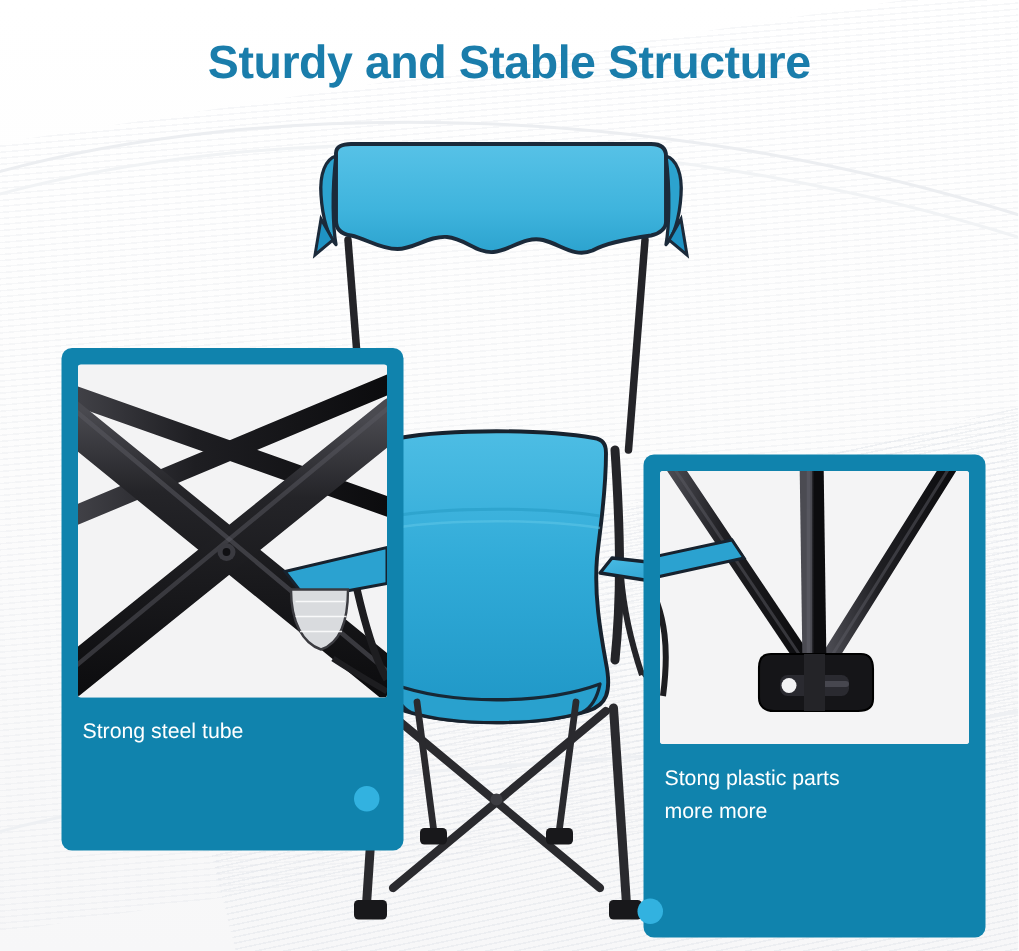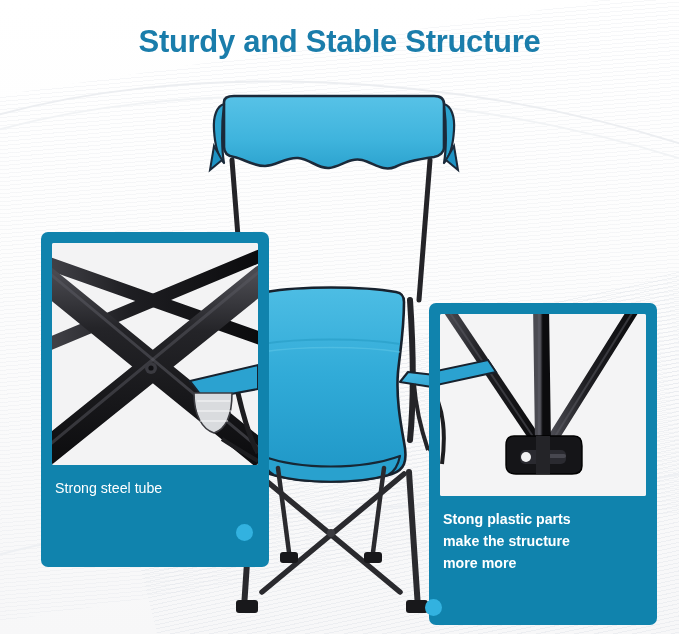--- a/index.html
+++ b/index.html
@@ -113,21 +113,21 @@
   .panel-caption {
     position: absolute;
     left: 14px;
     right: 10px;
     color: #ffffff;
     font-size: 14.2px;
     line-height: 22px;
     font-family: "Liberation Sans", sans-serif;
   }
   .panel-left .panel-caption { top: 245px; }
-  .panel-right .panel-caption { top: 205px; font-weight: bold; }
+  .panel-right .panel-caption { top: 205px; }
 
   .marker-dot {
     position: absolute;
     width: 17px;
     height: 17px;
     border-radius: 50%;
     background: #32b2e0;
   }
   .dot-left { left: 236px; top: 524px; }
   .dot-right { left: 425px; top: 599px; }
@@ -331,21 +331,20 @@
         <ellipse cx="86" cy="143" rx="5" ry="5" fill="#f3f3f4"></ellipse>
         <rect x="108" y="140" width="18" height="4" rx="2" fill="#47474f"></rect>
         <path d="M 96 122 L 110 122 L 110 160 L 96 160 Z" fill="#242428"></path>
 
         <path d="M -8 58 L 48 46 L 56 58 L -8 72 Z" fill="#2ba2d0" stroke="#17222e" stroke-width="2"></path>
         <path d="M -8 74 C 4 96, 6 120, 2 150" stroke="#1d1d20" stroke-width="4" fill="none"></path>
       </svg>
     </div>
     <div class="panel-caption">
       <div>Stong plastic parts</div>
-      <div>make the structure</div>
       <div>more more</div>
     </div>
   </div>
 
   <div class="marker-dot dot-left"></div>
   <div class="marker-dot dot-right"></div>
 
 </div>
 
 </body></html>

